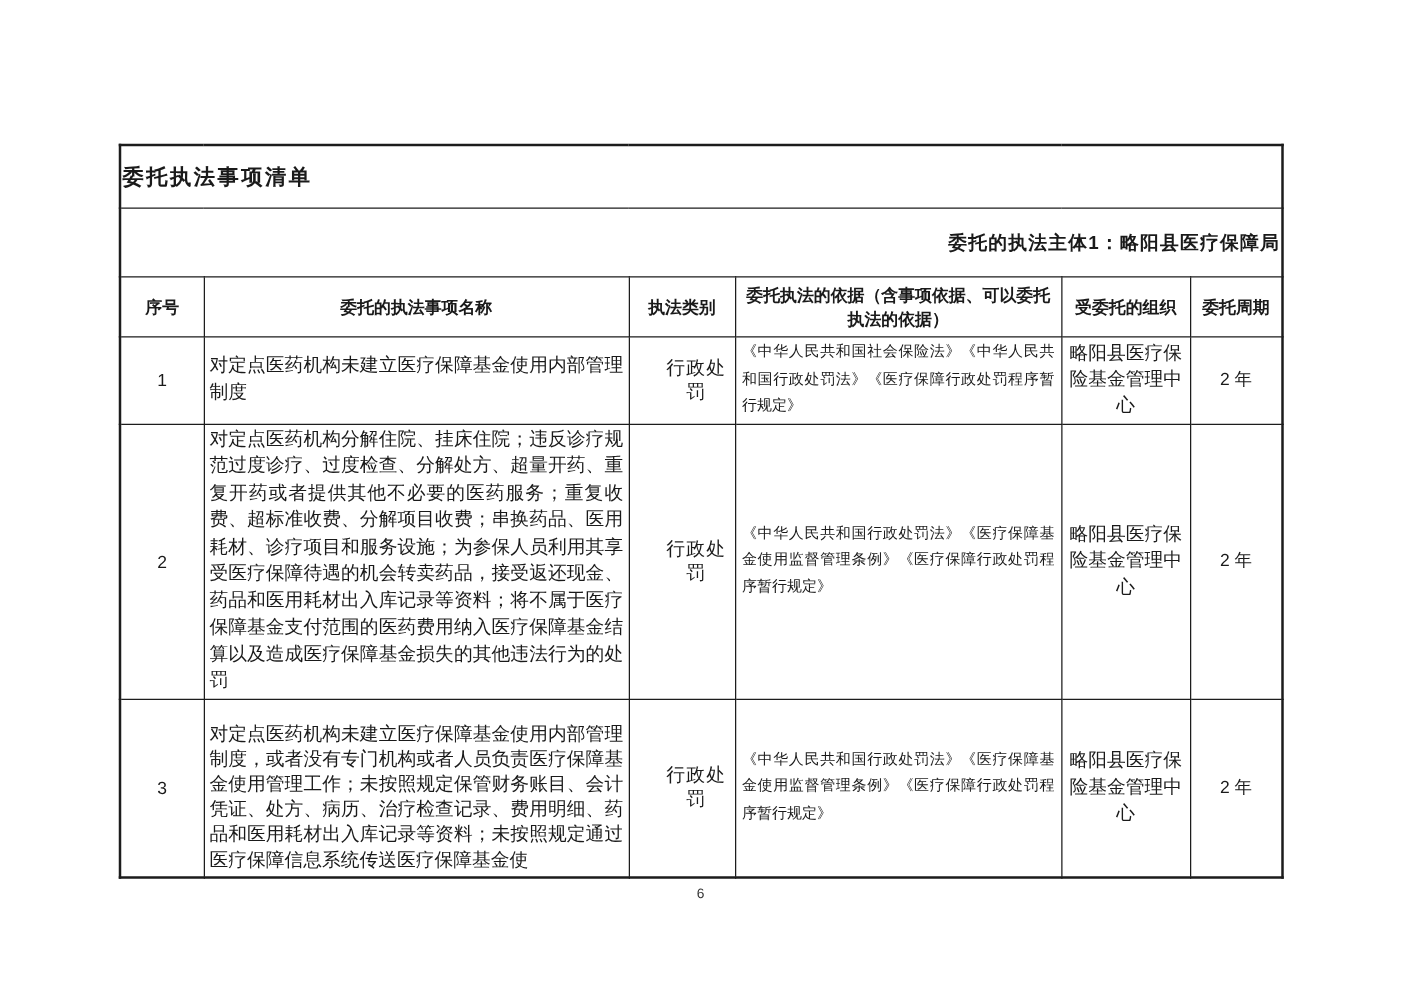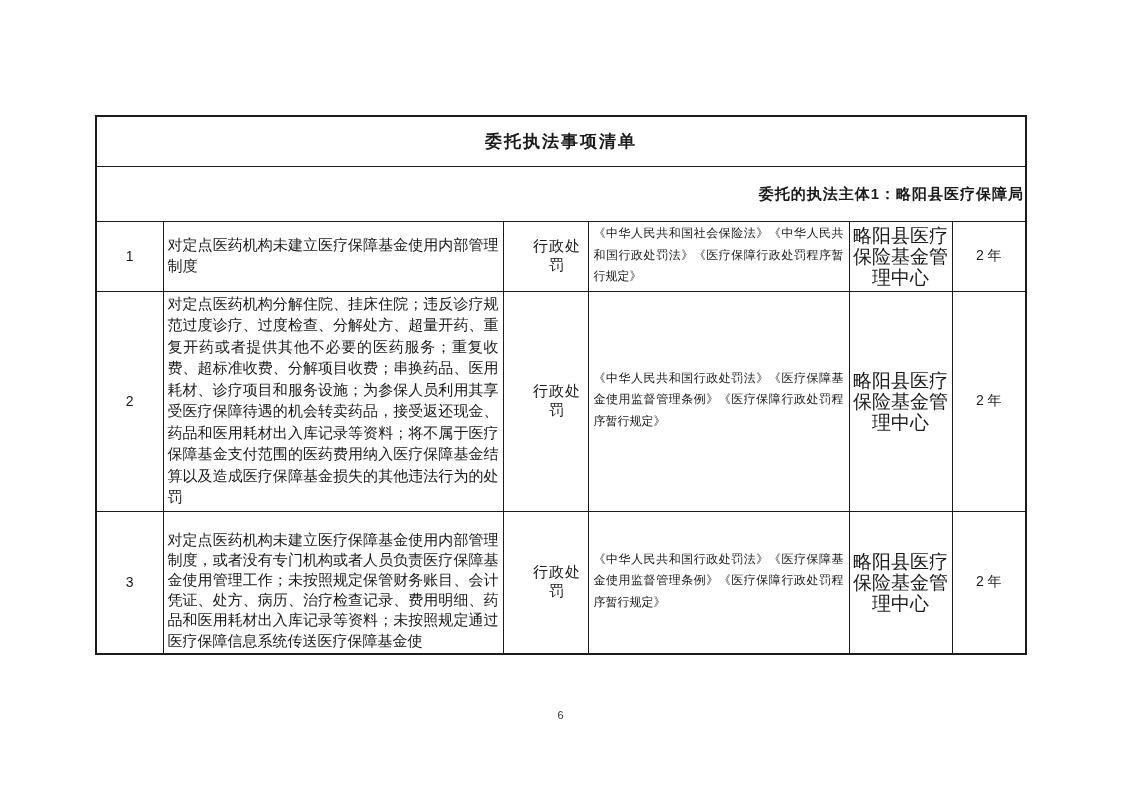--- a/index.html
+++ b/index.html
@@ -24,21 +24,21 @@
     table-layout: fixed;
     border: 2px solid #1c1c1c;
   }
   table.doc-table td, table.doc-table th {
     border: 1px solid #1c1c1c;
     overflow: hidden;
     word-break: break-all;
   }
   .title-cell {
     height: 47px;
-    text-align: center;
+    text-align: left;
     vertical-align: middle;
     font-family: "Liberation Sans", "DejaVu Sans", sans-serif;
     font-weight: bold;
     font-size: 17px;
     letter-spacing: 2px;
   }
   .subject-cell {
     height: 52px;
     text-align: right;
     vertical-align: middle;
@@ -88,21 +88,21 @@
     text-justify: inter-ideograph;
     vertical-align: middle;
     font-size: 12px;
     line-height: 21.5px;
     padding: 2px 5px;
     font-family: Liberation Mono, monospace;
   }
   td.cell-org {
     text-align: center;
     vertical-align: middle;
-    font-size: 19px;
+    font-size: 15px;
     line-height: 21px;
     padding: 2px 3px;
   }
   tr.data-row-1 { height: 61px; }
   tr.data-row-2 { height: 218px; }
   tr.data-row-3 { height: 122px; }
   .page-number {
     position: absolute;
     top: 709px;
     left: 0;
@@ -125,20 +125,28 @@
     <col style="width:103px">
     <col style="width:74px">
   </colgroup>
   <tbody>
     <tr>
       <td class="title-cell" colspan="6">委托执法事项清单</td>
     </tr>
     <tr>
       <td class="subject-cell" colspan="6">委托的执法主体1：略阳县医疗保障局</td>
     </tr>
+    <tr>
+      <th class="col-header">序号</th>
+      <th class="col-header">委托的执法事项名称</th>
+      <th class="col-header">执法类别</th>
+      <th class="col-header">委托执法的依据（含事项依据、可以委托执法的依据）</th>
+      <th class="col-header">受委托的组织</th>
+      <th class="col-header">委托周期</th>
+    </tr>
     <tr class="data-row-1">
       <td class="cell-no">1</td>
       <td class="cell-name">对定点医药机构未建立医疗保障基金使用内部管理制度</td>
       <td class="cell-cat">行政处罚</td>
       <td class="cell-basis">《中华人民共和国社会保险法》《中华人民共和国行政处罚法》《医疗保障行政处罚程序暂行规定》</td>
       <td class="cell-org">略阳县医疗保险基金管理中心</td>
       <td class="cell-period">2 年</td>
     </tr>
     <tr class="data-row-2">
       <td class="cell-no">2</td>

